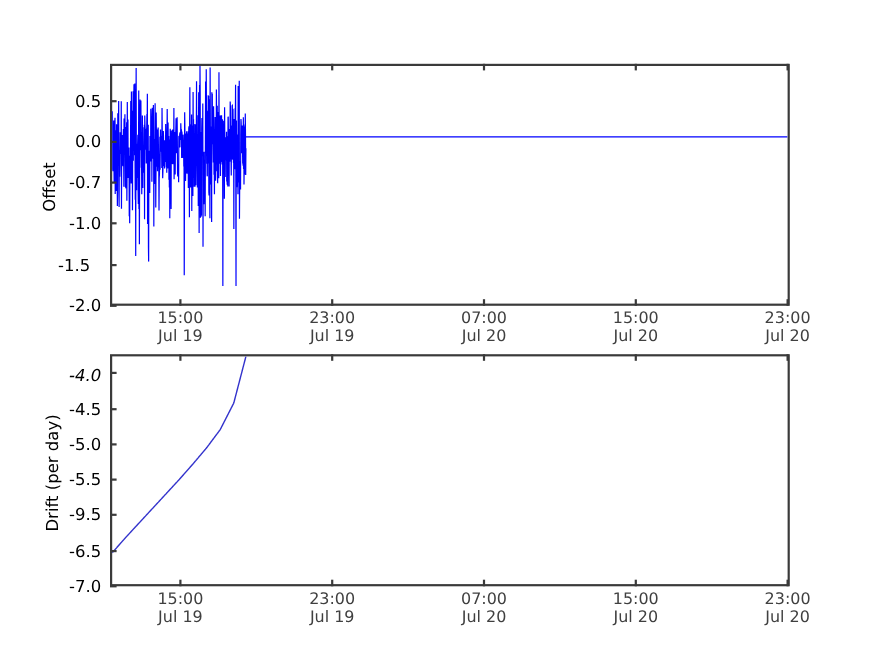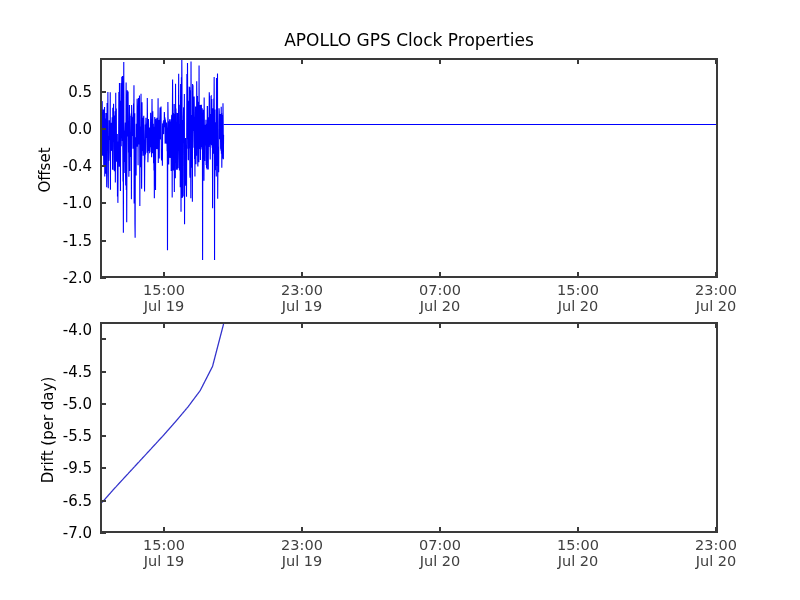--- a/index.html
+++ b/index.html
@@ -124,21 +124,20 @@
     left: 0; top: 0;
     width: 736px; height: 600px;
     pointer-events: none;
   }
 </style>
 </head>
 <body>
 
 <div id="figure">
 
-  <div class="figure-title">APOLLO GPS Clock Properties</div>
 
   <div class="exp-label" id="exp-offset">x1e-11</div>
   <div class="exp-label" id="exp-drift">x1e-10</div>
 
   <div class="ylabel" id="ylabel-offset">Offset</div>
   <div class="ylabel" id="ylabel-drift">Drift (per day)</div>
 
 
   <div class="axes" id="axes-offset">
     <svg class="plot-svg" id="svg-offset" viewBox="0 0 618 220" preserveAspectRatio="none">
@@ -152,44 +151,44 @@
         <polyline points="0.00,181.96 0.31,181.61 0.61,181.26 0.92,180.91 1.22,180.56 1.53,180.21 1.84,179.86 2.14,179.50 2.45,179.15 2.75,178.80 3.06,178.45 3.37,178.10 3.67,177.75 3.98,177.40 4.28,177.04 4.59,176.69 4.89,176.34 5.20,175.99 5.51,175.64 5.81,175.29 6.12,174.94 6.42,174.59 6.73,174.23 7.04,173.88 7.34,173.53 7.65,173.18 7.95,172.83 8.26,172.48 8.57,172.13 8.87,171.77 9.18,171.42 9.48,171.07 9.79,170.72 10.10,170.37 10.40,170.02 10.71,169.67 11.01,169.31 11.32,168.96 11.62,168.61 11.93,168.26 12.24,167.91 12.54,167.57 12.85,167.23 13.15,166.90 13.46,166.56 13.77,166.23 14.07,165.89 14.38,165.56 14.68,165.22 14.99,164.88 15.30,164.55 15.60,164.21 15.91,163.88 16.21,163.54 16.52,163.21 16.83,162.87 17.13,162.54 17.44,162.20 17.74,161.87 18.05,161.53 18.35,161.20 18.66,160.86 18.97,160.52 19.27,160.19 19.58,159.85 19.88,159.52 20.19,159.18 20.50,158.85 20.80,158.51 21.11,158.18 21.41,157.84 21.72,157.51 22.03,157.17 22.33,156.84 22.64,156.50 22.94,156.17 23.25,155.83 23.56,155.49 23.86,155.16 24.17,154.82 24.47,154.49 24.78,154.15 25.08,153.82 25.39,153.48 25.70,153.15 26.00,152.81 26.31,152.48 26.61,152.14 26.92,151.81 27.23,151.47 27.53,151.13 27.84,150.80 28.14,150.46 28.45,150.13 28.76,149.79 29.06,149.46 29.37,149.12 29.67,148.79 29.98,148.45 30.29,148.12 30.59,147.78 30.90,147.45 31.20,147.11 31.51,146.77 31.81,146.44 32.12,146.10 32.43,145.77 32.73,145.43 33.04,145.10 33.34,144.76 33.65,144.43 33.96,144.09 34.26,143.76 34.57,143.42 34.87,143.09 35.18,142.75 35.49,142.41 35.79,142.08 36.10,141.74 36.40,141.41 36.71,141.07 37.02,140.74 37.32,140.40 37.63,140.07 37.93,139.73 38.24,139.40 38.54,139.06 38.85,138.73 39.16,138.39 39.46,138.05 39.77,137.72 40.07,137.38 40.38,137.05 40.69,136.71 40.99,136.38 41.30,136.04 41.60,135.71 41.91,135.37 42.22,135.04 42.52,134.70 42.83,134.37 43.13,134.03 43.44,133.69 43.75,133.36 44.05,133.02 44.36,132.69 44.66,132.35 44.97,132.02 45.27,131.68 45.58,131.35 45.89,131.01 46.19,130.68 46.50,130.34 46.80,130.01 47.11,129.67 47.42,129.34 47.72,129.00 48.03,128.66 48.33,128.33 48.64,127.99 48.95,127.66 49.25,127.32 49.56,126.99 49.86,126.65 50.17,126.32 50.48,125.98 50.78,125.65 51.09,125.31 51.39,124.98 51.70,124.64 52.00,124.30 52.31,123.97 52.62,123.63 52.92,123.30 53.23,122.96 53.53,122.63 53.84,122.29 54.15,121.96 54.45,121.62 54.76,121.29 55.06,120.95 55.37,120.62 55.68,120.28 55.98,119.94 56.29,119.61 56.59,119.27 56.90,118.94 57.21,118.60 57.51,118.27 57.82,117.93 58.12,117.60 58.43,117.26 58.73,116.93 59.04,116.59 59.35,116.26 59.65,115.92 59.96,115.58 60.26,115.25 60.57,114.91 60.88,114.58 61.18,114.24 61.49,113.91 61.79,113.57 62.10,113.22 62.41,112.87 62.71,112.52 63.02,112.17 63.32,111.82 63.63,111.46 63.94,111.11 64.24,110.76 64.55,110.41 64.85,110.06 65.16,109.71 65.46,109.36 65.77,109.01 66.08,108.65 66.38,108.30 66.69,107.95 66.99,107.60 67.30,107.25 67.61,106.90 67.91,106.55 68.22,106.19 68.52,105.84 68.83,105.49 69.14,105.14 69.44,104.79 69.75,104.44 70.05,104.09 70.36,103.74 70.67,103.38 70.97,103.03 71.28,102.68 71.58,102.33 71.89,101.98 72.19,101.63 72.50,101.28 72.81,100.92 73.11,100.57 73.42,100.22 73.72,99.87 74.03,99.52 74.34,99.16 74.64,98.79 74.95,98.42 75.25,98.06 75.56,97.69 75.87,97.32 76.17,96.95 76.48,96.59 76.78,96.22 77.09,95.85 77.40,95.49 77.70,95.12 78.01,94.75 78.31,94.38 78.62,94.02 78.92,93.65 79.23,93.28 79.54,92.91 79.84,92.55 80.15,92.18 80.45,91.81 80.76,91.44 81.07,91.08 81.37,90.71 81.68,90.34 81.98,89.98 82.29,89.61 82.60,89.24 82.90,88.87 83.21,88.51 83.51,88.14 83.82,87.77 84.13,87.40 84.43,87.04 84.74,86.67 85.04,86.30 85.35,85.94 85.65,85.57 85.96,85.20 86.27,84.83 86.57,84.46 86.88,84.04 87.18,83.63 87.49,83.21 87.80,82.80 88.10,82.38 88.41,81.97 88.71,81.55 89.02,81.14 89.33,80.72 89.63,80.31 89.94,79.89 90.24,79.48 90.55,79.06 90.86,78.64 91.16,78.23 91.47,77.81 91.77,77.40 92.08,76.98 92.38,76.57 92.69,76.15 93.00,75.74 93.30,75.32 93.61,74.91 93.91,74.49 94.22,74.08 94.53,73.66 94.83,73.25 95.14,72.83 95.44,72.42 95.75,72.00 96.06,71.59 96.36,71.17 96.67,70.76 96.97,70.34 97.28,69.92 97.59,69.51 97.89,69.09 98.20,68.68 98.50,68.26 98.81,67.85 99.11,67.29 99.42,66.68 99.73,66.07 100.03,65.47 100.34,64.86 100.64,64.25 100.95,63.65 101.26,63.04 101.56,62.43 101.87,61.82 102.17,61.22 102.48,60.61 102.79,60.00 103.09,59.40 103.40,58.79 103.70,58.18 104.01,57.58 104.32,56.97 104.62,56.36 104.93,55.76 105.23,55.15 105.54,54.54 105.84,53.94 106.15,53.33 106.46,52.72 106.76,52.11 107.07,51.51 107.37,50.90 107.68,50.29 107.99,49.69 108.29,49.08 108.60,48.47 108.90,47.87 109.21,47.26 109.52,46.65 109.82,46.05 110.13,45.44 110.43,44.83 110.74,44.23 111.05,43.62 111.35,42.80 111.66,41.61 111.96,40.42 112.27,39.23 112.57,38.04 112.88,36.86 113.19,35.67 113.49,34.48 113.80,33.29 114.10,32.10 114.41,30.91 114.72,29.72 115.02,28.53 115.33,27.34 115.63,26.16 115.94,24.97 116.25,23.78 116.55,22.59 116.86,21.40 117.16,20.21 117.47,19.02 117.78,17.83 118.08,16.64 118.39,15.46 118.69,14.27 119.00,13.08 119.30,11.89 119.61,10.70 119.92,9.51 120.22,8.32 120.53,7.13 120.83,5.94 121.14,4.76 121.45,3.57 121.75,2.38 122.06,1.19 122.36,0.00" fill="none" stroke="#3333cc" stroke-width="1.3"></polyline>
       </svg>
   </div>
 
   <div class="tick-layer" id="tick-layer">
       <div class="tick-mark ytick-mark" style="left: 100px; top: 90.5593px;"></div>
       <div class="ytick-label" style="left: 38px; top: 91.5593px; width: 54px;">0.5</div>
       <div class="tick-mark ytick-mark" style="left: 100px; top: 127.847px;"></div>
       <div class="ytick-label" style="left: 38px; top: 128.847px; width: 54px;">0.0</div>
       <div class="tick-mark ytick-mark" style="left: 100px; top: 165.136px;"></div>
-      <div class="ytick-label" style="left: 38px; top: 166.136px; width: 54px;">-0.4</div>
+      <div class="ytick-label" style="left: 38px; top: 166.136px; width: 54px;">-0.7</div>
       <div class="tick-mark ytick-mark" style="left: 100px; top: 202.424px;"></div>
       <div class="ytick-label" style="left: 38px; top: 203.424px; width: 54px;">-1.0</div>
       <div class="tick-mark ytick-mark" style="left: 100px; top: 239.712px;"></div>
-      <div class="ytick-label" style="left: 38px; top: 240.712px; width: 54px; text-align: right;">-1.5</div>
+      <div class="ytick-label" style="left: 28px; top: 240.712px; width: 54px; text-align: right;">-1.5</div>
       <div class="tick-mark ytick-mark" style="left: 100px; top: 277px;"></div>
       <div class="ytick-label" style="left: 38px; top: 278px; width: 54px;">-2.0</div>
       <div class="tick-mark xtick-mark" style="left: 163px; top: 272px;"></div>
       <div class="tick-mark xtick-mark" style="left: 163px; top: 58px;"></div>
       <div class="xtick-label" style="left: 164px; top: 283px; width: 110px; margin-left: -55px; transform: none; text-align: center;">15:00<br>Jul 19</div>
       <div class="tick-mark xtick-mark" style="left: 301px; top: 272px;"></div>
       <div class="tick-mark xtick-mark" style="left: 301px; top: 58px;"></div>
       <div class="xtick-label" style="left: 302px; top: 283px; width: 110px; margin-left: -55px; transform: none; text-align: center;">23:00<br>Jul 19</div>
       <div class="tick-mark xtick-mark" style="left: 439px; top: 272px;"></div>
       <div class="tick-mark xtick-mark" style="left: 439px; top: 58px;"></div>
       <div class="xtick-label" style="left: 440px; top: 283px; width: 110px; margin-left: -55px; transform: none; text-align: center;">07:00<br>Jul 20</div>
       <div class="tick-mark xtick-mark" style="left: 577px; top: 272px;"></div>
       <div class="tick-mark xtick-mark" style="left: 577px; top: 58px;"></div>
       <div class="xtick-label" style="left: 578px; top: 283px; width: 110px; margin-left: -55px; transform: none; text-align: center;">15:00<br>Jul 20</div>
       <div class="tick-mark xtick-mark" style="left: 715px; top: 272px;"></div>
       <div class="tick-mark xtick-mark" style="left: 715px; top: 58px;"></div>
       <div class="xtick-label" style="left: 716px; top: 283px; width: 110px; margin-left: -55px; transform: none; text-align: center;">23:00<br>Jul 20</div>
       <div class="tick-mark ytick-mark" style="left: 100px; top: 338.422px;"></div>
-      <div class="ytick-label" style="left: 38px; top: 330px; width: 54px;">-4.0</div>
+      <div class="ytick-label" style="left: 38px; top: 341px; width: 54px; font-style: italic;">-4.0</div>
       <div class="tick-mark ytick-mark" style="left: 100px; top: 370.685px;"></div>
       <div class="ytick-label" style="left: 38px; top: 371.685px; width: 54px;">-4.5</div>
       <div class="tick-mark ytick-mark" style="left: 100px; top: 402.948px;"></div>
       <div class="ytick-label" style="left: 38px; top: 403.948px; width: 54px;">-5.0</div>
       <div class="tick-mark ytick-mark" style="left: 100px; top: 435.211px;"></div>
       <div class="ytick-label" style="left: 38px; top: 436.211px; width: 54px;">-5.5</div>
       <div class="tick-mark ytick-mark" style="left: 100px; top: 467.474px;"></div>
       <div class="ytick-label" style="left: 38px; top: 468.474px; width: 54px;">-9.5</div>
       <div class="tick-mark ytick-mark" style="left: 100px; top: 499.737px;"></div>
       <div class="ytick-label" style="left: 38px; top: 500.737px; width: 54px;">-6.5</div>

